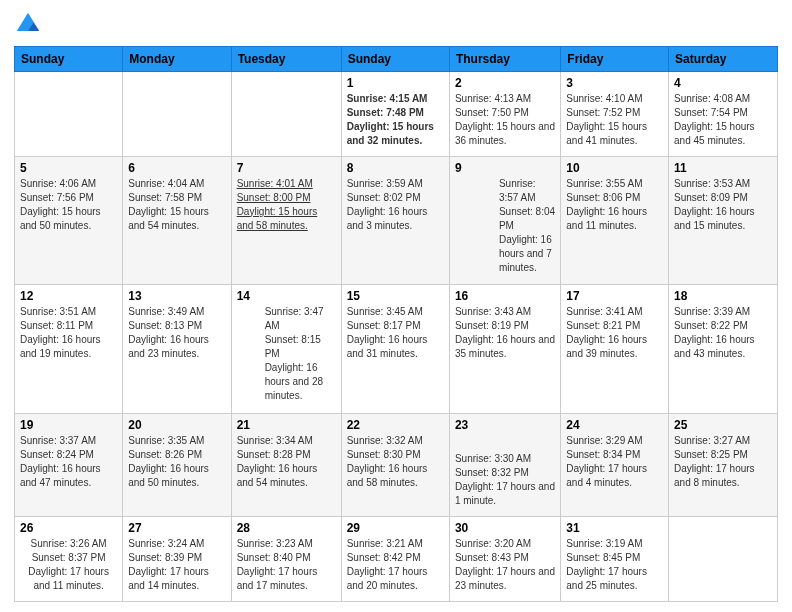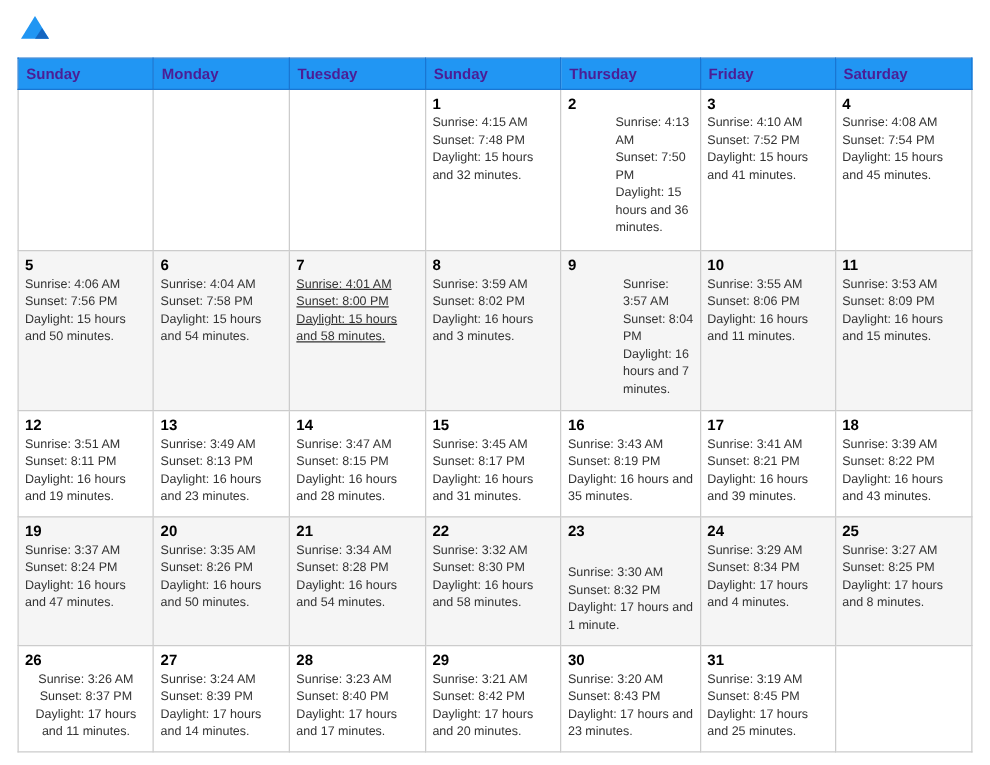--- a/index.html
+++ b/index.html
@@ -51,21 +51,21 @@
       color: #333;
     }
     .calendar {
       width: 100%;
       border-collapse: collapse;
       flex: 1;
       font-size: 10.5px;
     }
     .calendar thead tr th {
       background-color: #2196f3;
-      color: #4c1d95;
+      color: #000000;
       text-align: left;
       padding: 5px 6px;
       font-size: 12px;
       font-weight: bold;
       border: 1px solid #1976d2;
     }
     .calendar tbody tr td {
       border: 1px solid #ccc;
       vertical-align: top;
       padding: 4px 5px;
@@ -123,27 +123,27 @@
           <th>Saturday</th>
         </tr>
     </thead>
     <tbody>
     <tr>
           <td class="empty-cell"></td>
           <td class="empty-cell"></td>
           <td class="empty-cell"></td>
           <td>
             <div class="day-num">1</div>
-            <div class="day-detail" style="white-space: pre-line;">Sunrise: 4:15 AM
+            <div class="day-detail" style="white-space: pre-line; font-weight: bold;">Sunrise: 4:15 AM
 Sunset: 7:48 PM
 Daylight: 15 hours and 32 minutes.</div>
           </td>
           <td>
             <div class="day-num">2</div>
-            <div class="day-detail" style="white-space: pre-line; margin-left: 38px;">Sunrise: 4:13 AM
+            <div class="day-detail" style="white-space: pre-line;">Sunrise: 4:13 AM
 Sunset: 7:50 PM
 Daylight: 15 hours and 36 minutes.</div>
           </td>
           <td>
             <div class="day-num">3</div>
             <div class="day-detail" style="white-space: pre-line;">Sunrise: 4:10 AM
 Sunset: 7:52 PM
 Daylight: 15 hours and 41 minutes.</div>
           </td>
           <td>
@@ -205,21 +205,21 @@
 Daylight: 16 hours and 19 minutes.</div>
           </td>
           <td>
             <div class="day-num">13</div>
             <div class="day-detail" style="white-space: pre-line;">Sunrise: 3:49 AM
 Sunset: 8:13 PM
 Daylight: 16 hours and 23 minutes.</div>
           </td>
           <td>
             <div class="day-num">14</div>
-            <div class="day-detail" style="white-space: pre-line;">Sunrise: 3:47 AM
+            <div class="day-detail" style="white-space: pre-line; margin-left: 28px;">Sunrise: 3:47 AM
 Sunset: 8:15 PM
 Daylight: 16 hours and 28 minutes.</div>
           </td>
           <td>
             <div class="day-num">15</div>
             <div class="day-detail" style="white-space: pre-line;">Sunrise: 3:45 AM
 Sunset: 8:17 PM
 Daylight: 16 hours and 31 minutes.</div>
           </td>
           <td>

